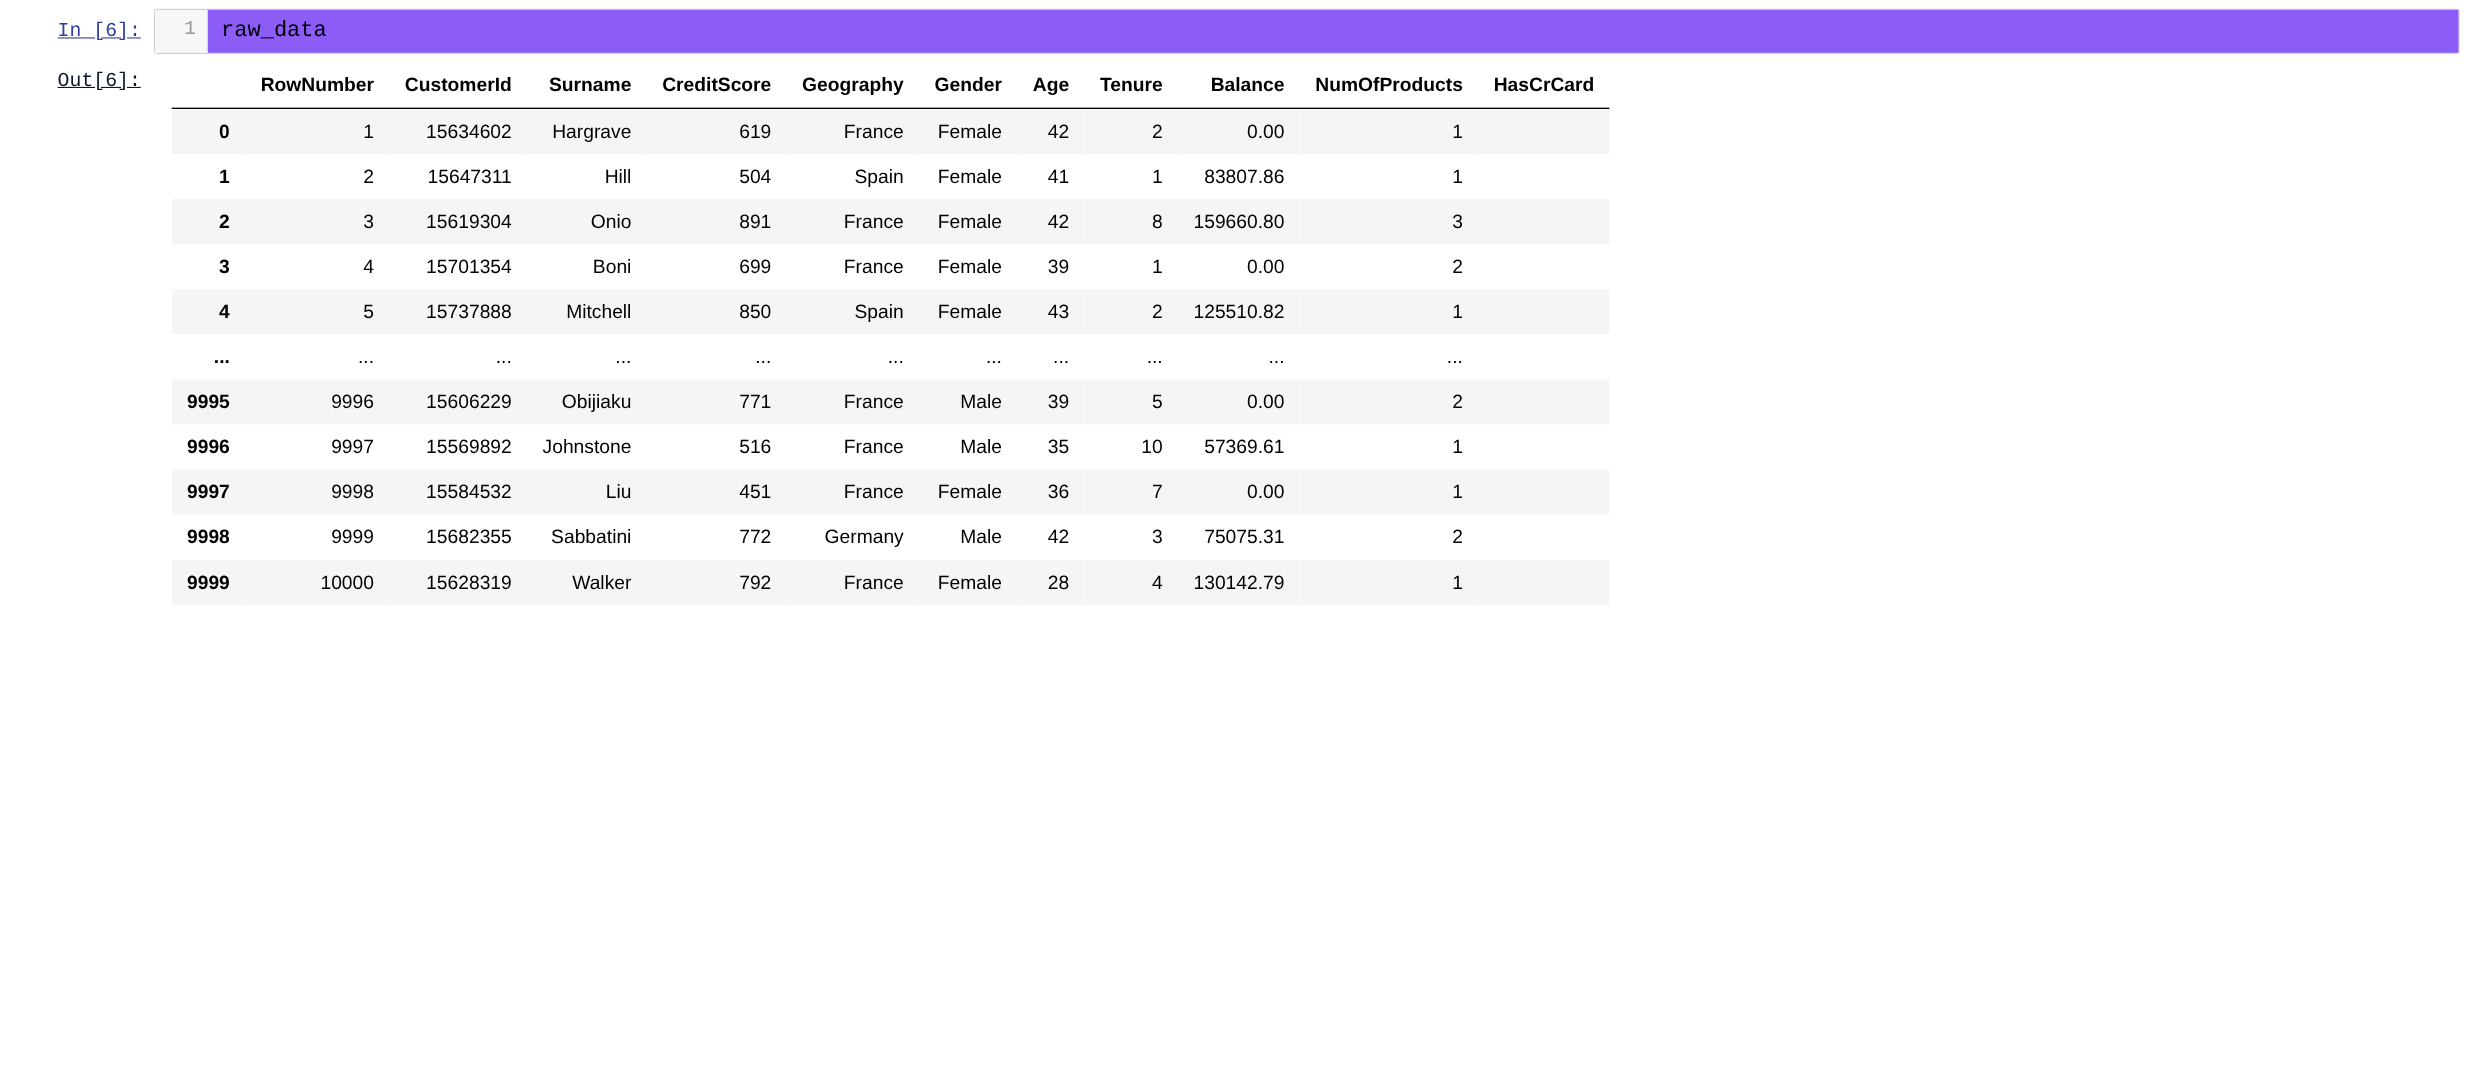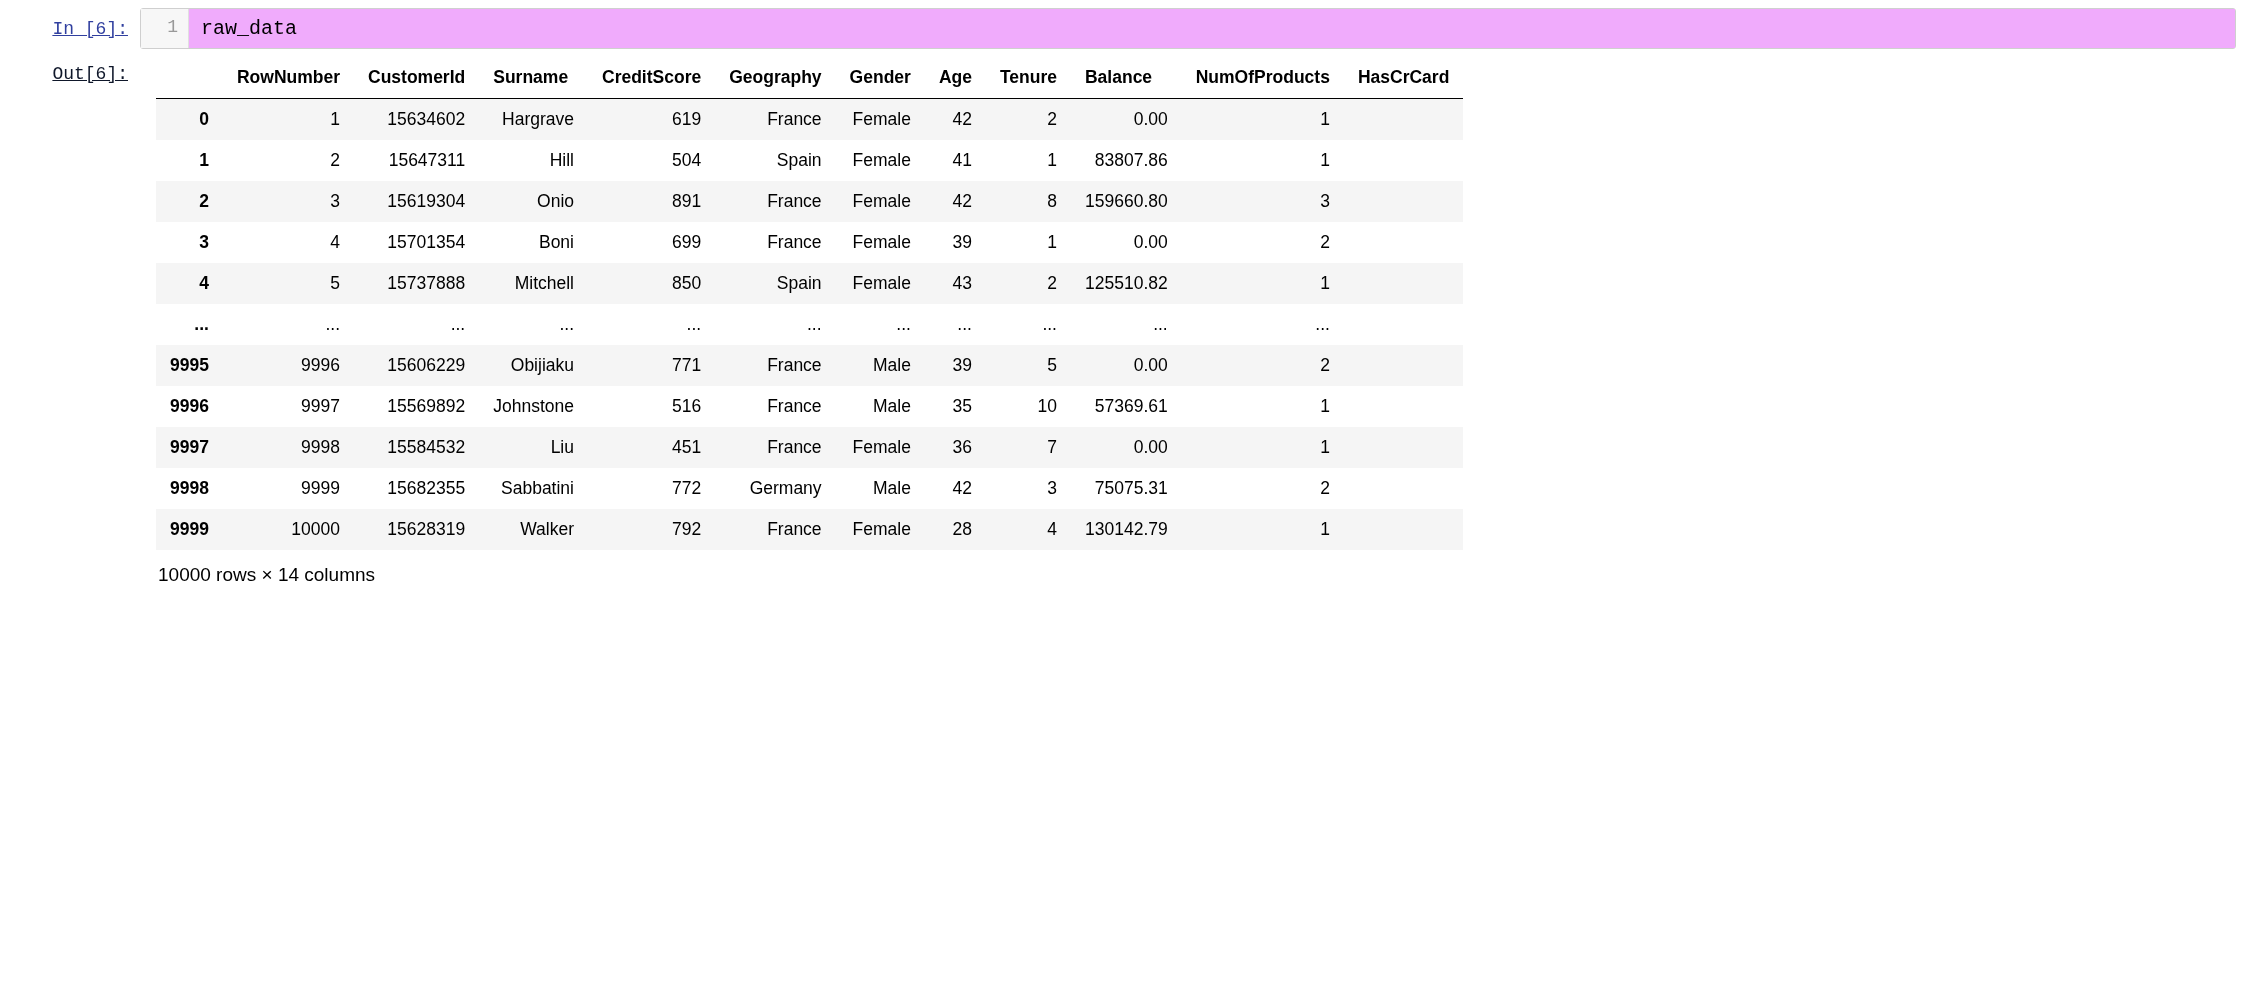--- a/index.html
+++ b/index.html
@@ -49,41 +49,41 @@
     font-size: 18px;
     border-right: 1px solid #e0e0e0;
     background: #f7f7f7;
     user-select: none;
   }
   .code-content {
     flex: 1;
     padding: 8px 12px;
     font-family: Menlo, Monaco, "Courier New", monospace;
     font-size: 20px;
-    background: #f0abfc;
+    background: #8b5cf6;
     color: #000;
     cursor: text;
   }
   .out-area {
     flex: 1;
     padding: 4px 0 0 16px;
     overflow-x: hidden;
   }
   .df-wrap {
     overflow-x: hidden;
   }
   table.dataframe {
     border-collapse: collapse;
     border: none;
     font-size: 17.5px;
     color: #000;
   }
   table.dataframe thead th {
     font-weight: 700;
-    text-align: left;
+    text-align: right;
     padding: 10px 14px;
     border: none;
     border-bottom: 1px solid #000;
     white-space: nowrap;
   }
   table.dataframe thead th.index-corner {
     border-bottom: 1px solid #000;
   }
   table.dataframe tbody th {
     font-weight: 700;
@@ -295,17 +295,16 @@
                 <td>Female</td>
                 <td>28</td>
                 <td>4</td>
                 <td>130142.79</td>
                 <td>1</td>
                 <td></td>
               </tr>
             </tbody>
         </table>
       </div>
-      <div class="shape-info">10000 rows × 14 columns</div>
     </div>
   </div>
 
 </div>
 
 </body></html>

